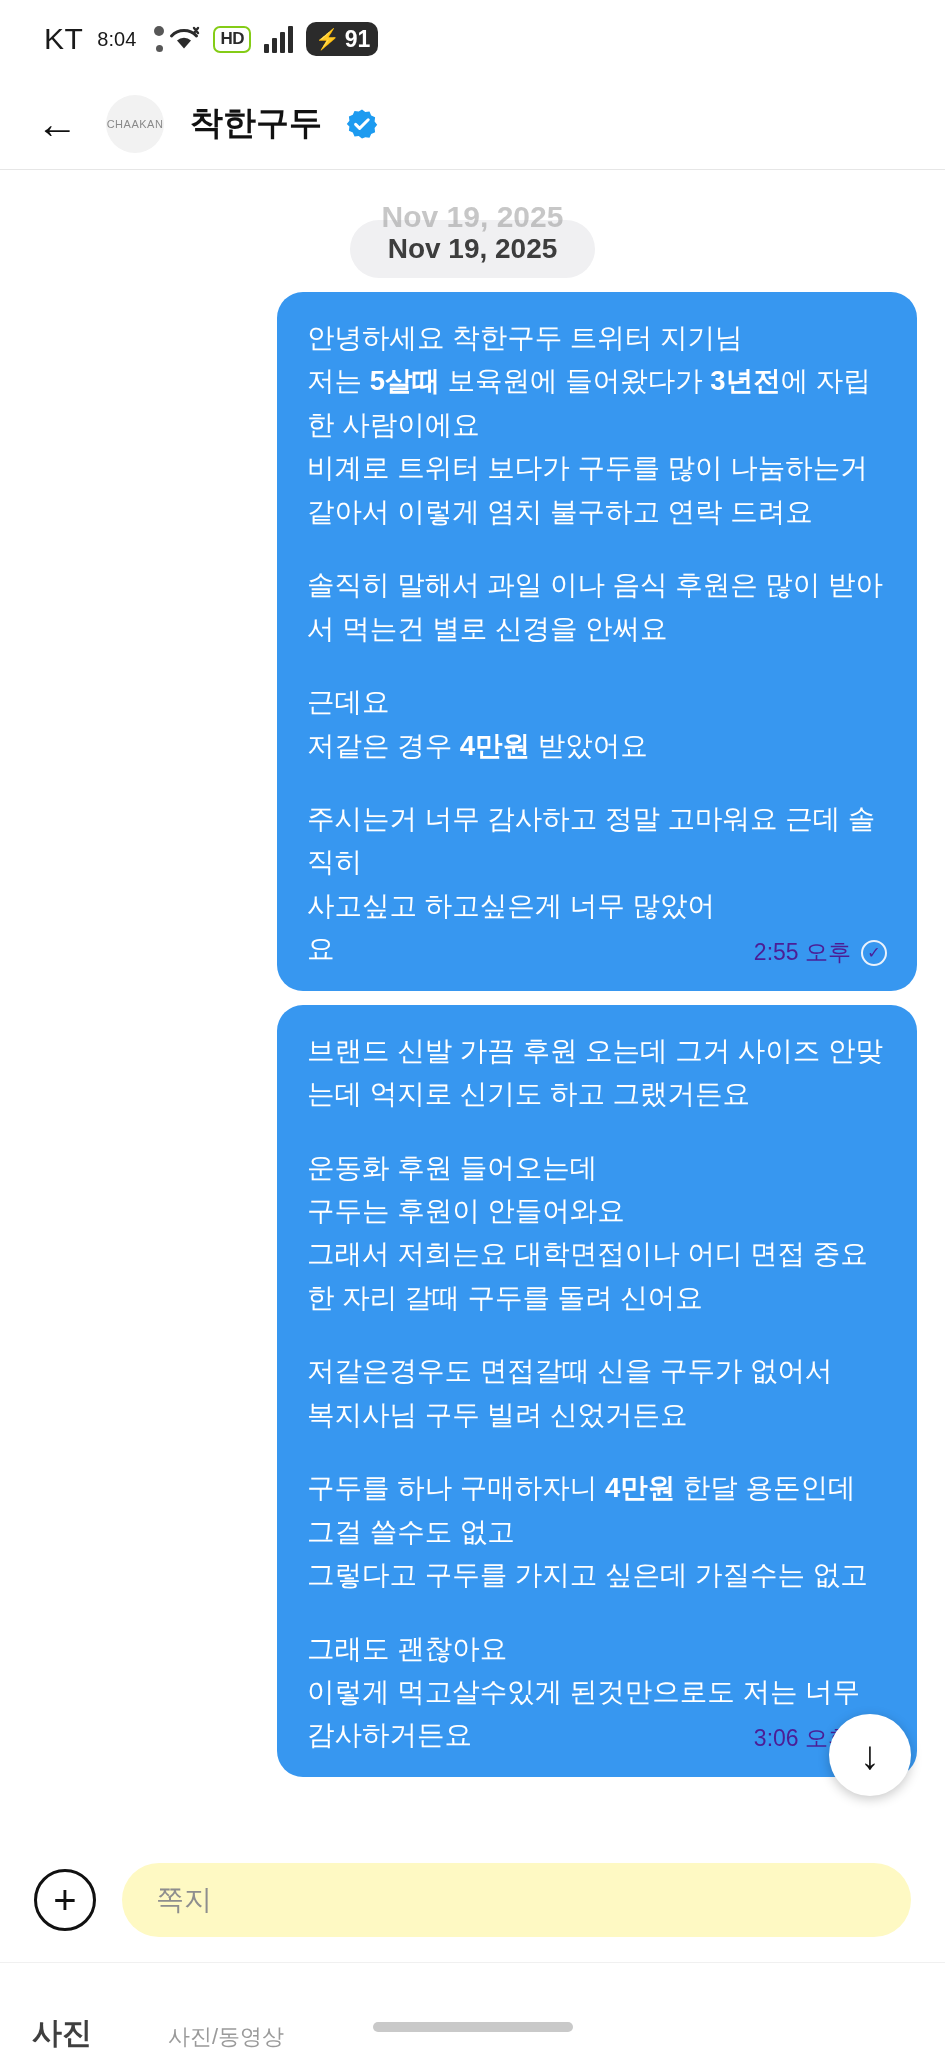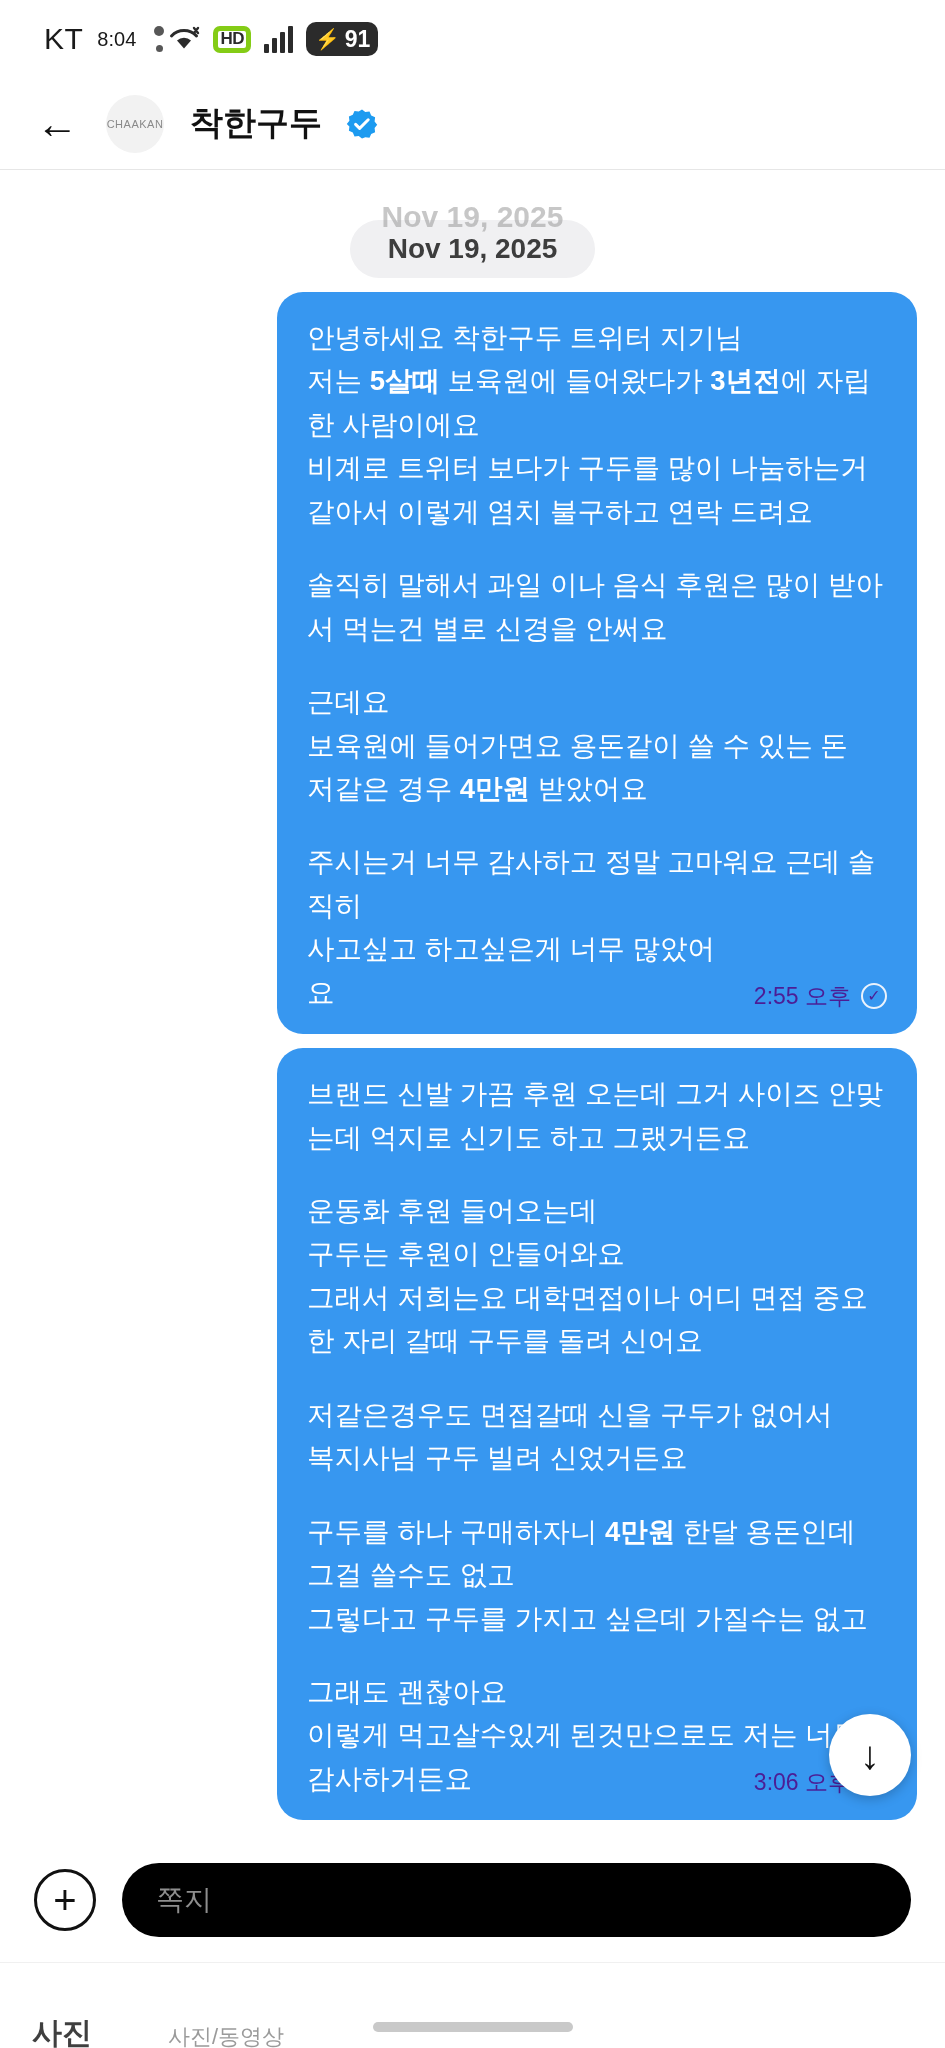--- a/index.html
+++ b/index.html
@@ -61,21 +61,21 @@
     align-items: center;
     gap: 13px;
   }
   .wifi-icon {
     position: relative;
     width: 32px; height: 26px;
   }
   .wifi-icon svg { display: block; }
   .hd-badge {
     width: 38px; height: 27px;
-    border: 5px solid #84cc16;
+    border: 2px solid #84cc16;
     border-radius: 7px;
     display: flex; align-items: center; justify-content: center;
     font-size: 17px; font-weight: bold; color: #2b2b2b;
     letter-spacing: -0.5px;
   }
   .sig-icon {
     display: flex; align-items: flex-end; gap: 3px; height: 27px;
   }
   .sig-icon i {
     width: 5px; background: #2b2b2b; border-radius: 1px; display: block;
@@ -242,21 +242,21 @@
     display: flex; align-items: center; justify-content: center;
     font-size: 40px;
     color: #111;
     line-height: 1;
     flex: 0 0 auto;
   }
   .msg-input {
     flex: 1 1 auto;
     height: 74px;
     border-radius: 40px;
-    background: #000000;
+    background: #fef9c3;
     display: flex;
     align-items: center;
     padding: 0 34px;
     font-size: 28px;
     color: #8e8e8e;
   }
 
   
   .bottom-strip {
     height: 86px;
@@ -351,21 +351,20 @@
 
     <div class="bubble-row">
       <div class="bubble">
         <p>안녕하세요 착한구두 트위터 지기님</p>
         <p>저는 <b>5살때</b> 보육원에 들어왔다가 <b>3년전</b>에 자립한 사람이에요</p>
         <p>비계로 트위터 보다가 구두를 많이 나눔하는거 같아서 이렇게 염치 불구하고 연락 드려요</p>
         <div class="blank"></div>
         <p>솔직히 말해서 과일 이나 음식 후원은 많이 받아서 먹는건 별로 신경을 안써요</p>
         <div class="blank"></div>
         <p>근데요</p>
-        <p>보육원에 들어가면요 용돈같이 쓸 수 있는 돈</p>
         <p>저같은 경우 <b>4만원</b> 받았어요</p>
         <div class="blank"></div>
         <p>주시는거 너무 감사하고 정말 고마워요 근데 솔직히</p>
         <div class="last-line-with-meta">
           <span class="txt">사고싶고 하고싶은게 너무 많았어요</span>
           <span class="meta">
             <span class="time">2:55 오후</span>
             <span class="check">✓</span>
           </span>
         </div>

